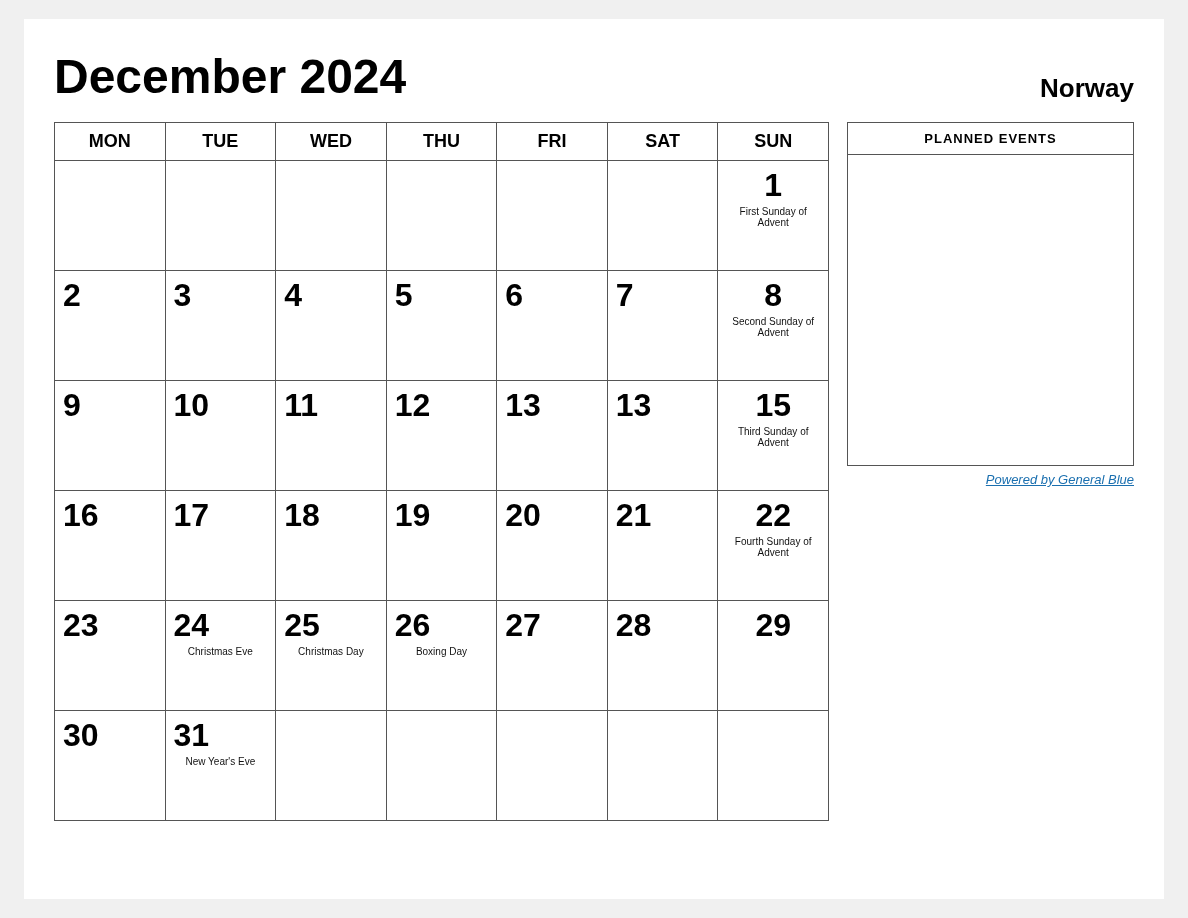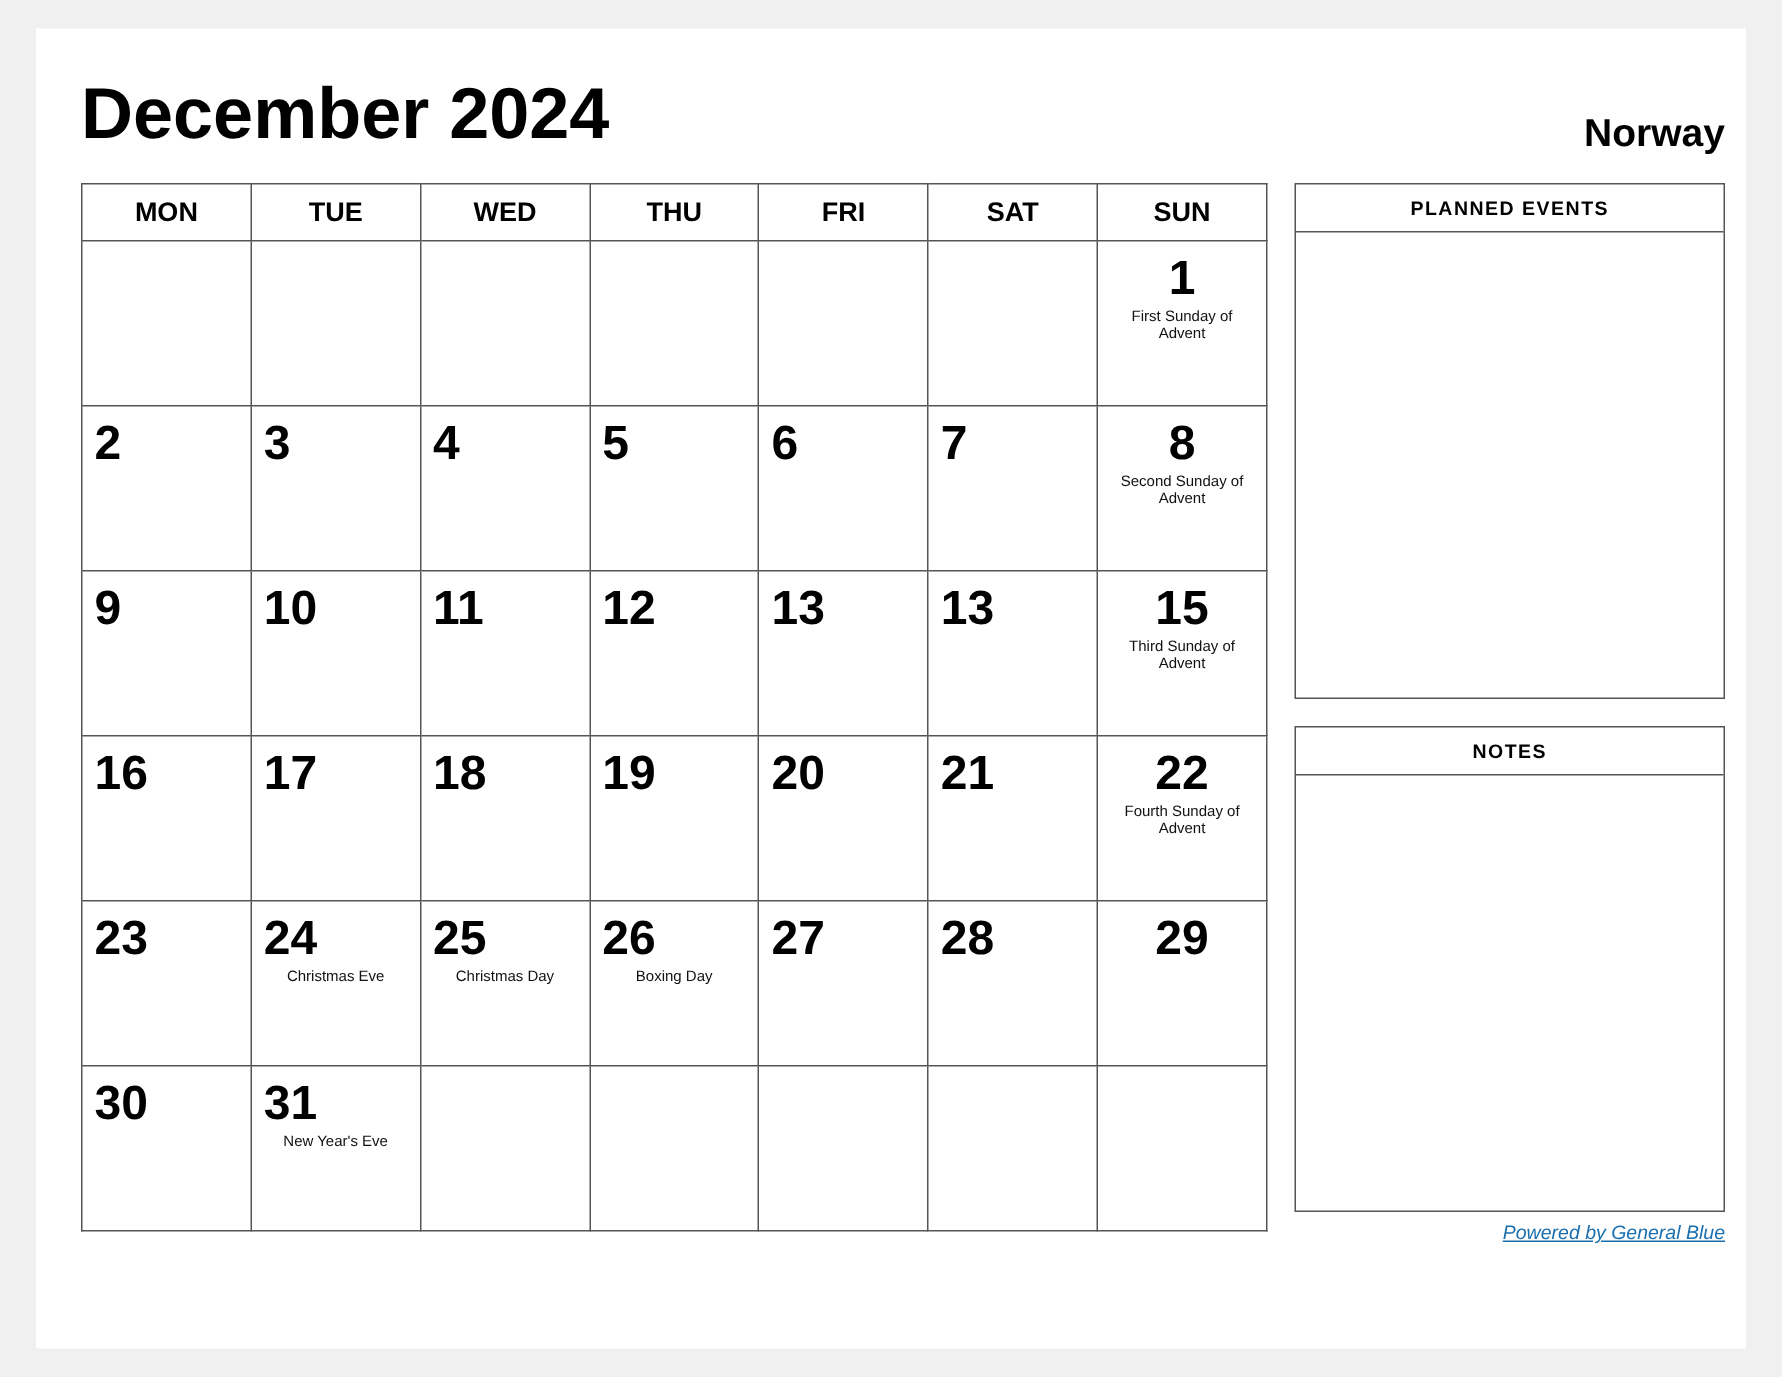--- a/index.html
+++ b/index.html
@@ -9,21 +9,21 @@
       width: 1188px;
       height: 918px;
       display: flex;
       align-items: center;
       justify-content: center;
     }
     .page {
       background: white;
       width: 1140px;
       height: 880px;
-      padding: 30px 14px 20px 30px;
+      padding: 30px 30px 20px 30px;
       position: relative;
     }
     .header {
       display: flex;
       justify-content: space-between;
       align-items: flex-end;
       margin-bottom: 18px;
     }
     .title {
       font-size: 48px;
@@ -270,20 +270,16 @@
             </tr>
           </tbody>
       </table>
     </div>
 
     <div class="sidebar">
       <div class="sidebar-box">
         <div class="sidebar-box-header">PLANNED EVENTS</div>
         <div class="sidebar-box-body"></div>
       </div>
-      <div class="sidebar-box sidebar-notes">
-        <div class="sidebar-box-header">NOTES</div>
-        <div class="sidebar-box-body"></div>
-      </div>
       <div class="powered-by">Powered by General Blue</div>
     </div>
   </div>
 </div>
 
 </body></html>

